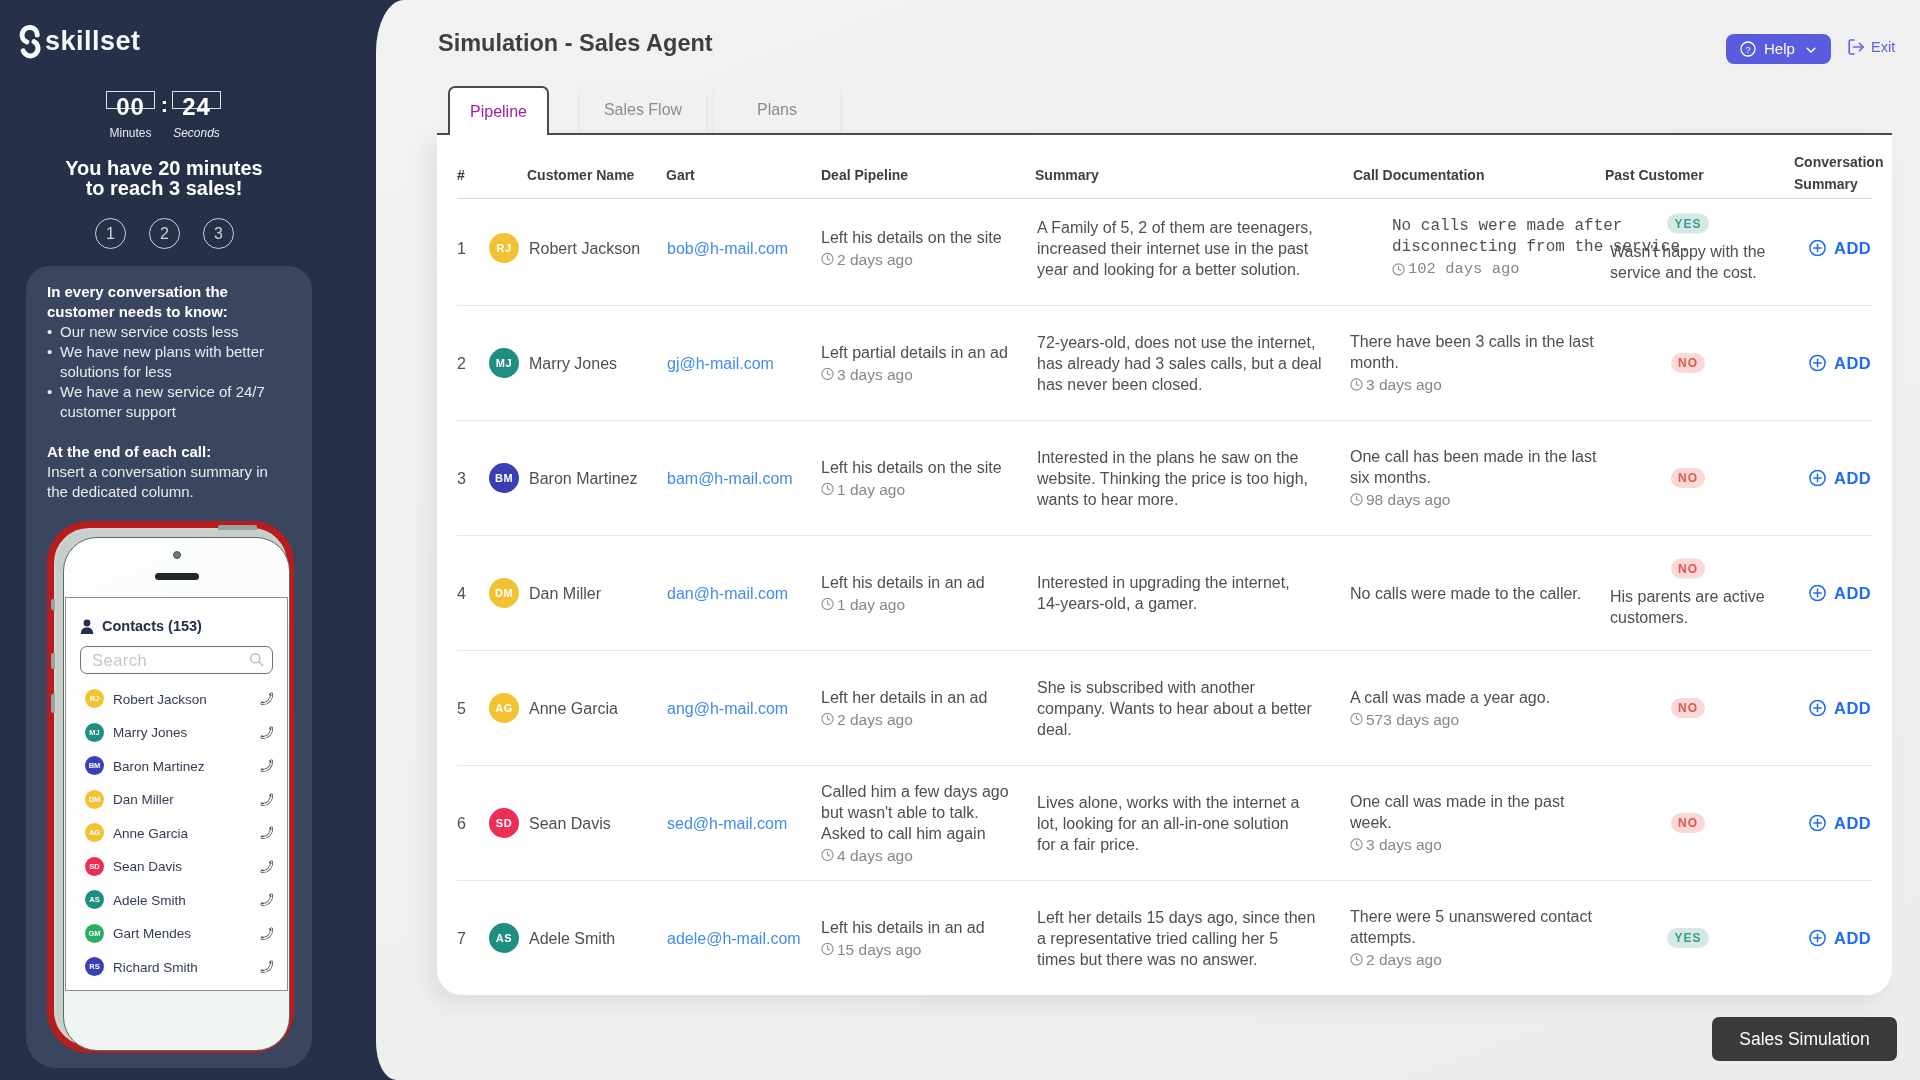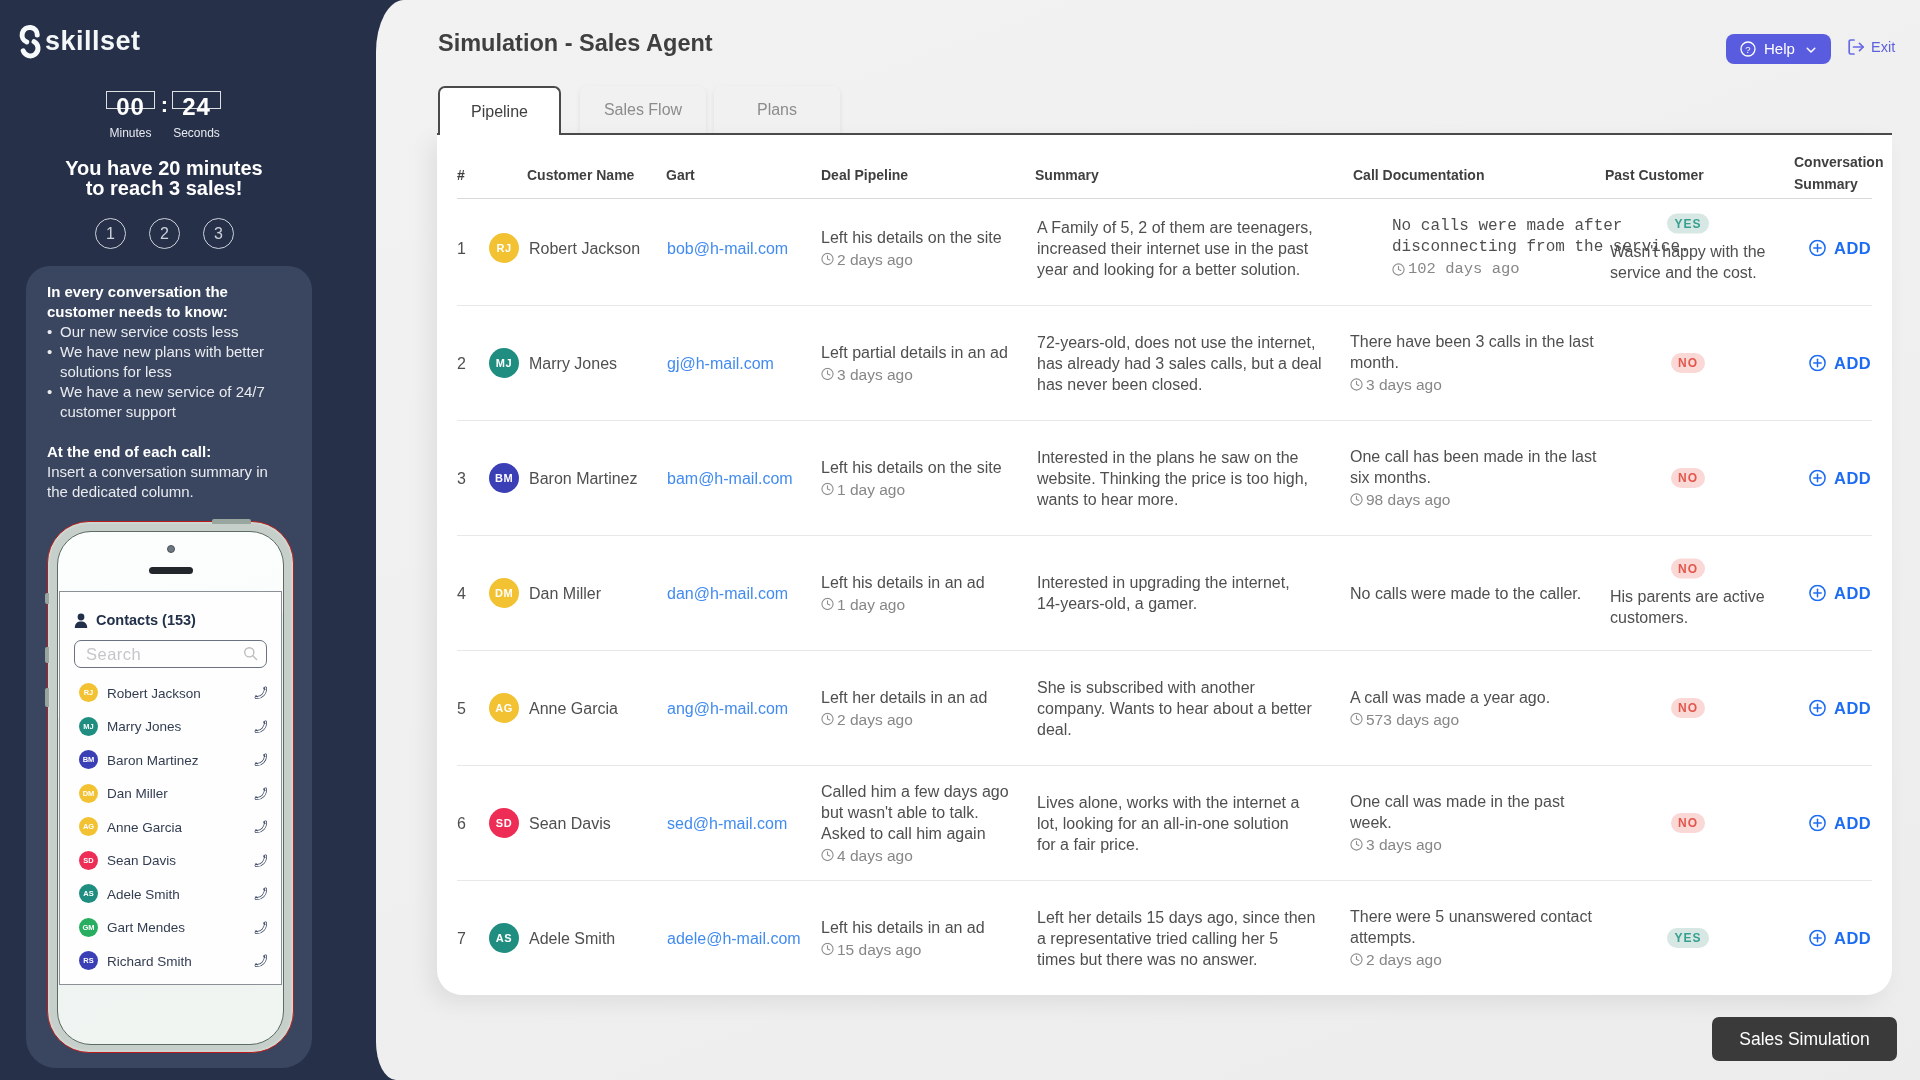--- a/index.html
+++ b/index.html
@@ -22,21 +22,21 @@
            color:#ccd1da; font-size:16px; text-align:center; line-height:29px; }
 
   .panel-txt { position:absolute; left:47px; top:282px; width:248px; color:#e9ebef; font-size:15px; line-height:20px; }
   .panel-txt b { color:#fff; }
   .bullet { display:flex; }
   .bullet .dot { width:13px; flex:0 0 13px; }
 
   
   .phone {
     position:absolute; left:47px; top:521px; width:247px; height:532px;
-    background:#c6cfc9; border-radius:42px; border:1px solid #b91c1c;
+    background:#c6cfc9; border-radius:42px; border:7px solid #b91c1c;
     box-shadow:inset 0 0 0 2px #cdd6d0;
   }
   .phone-screen {
     position:absolute; left:9px; top:9px; width:227px; height:514px;
     background:linear-gradient(155deg,#fcfefd 0%, #fbfdfc 30%, #edf3f0 30.2%, #f0f5f2 100%);
     border-radius:34px; border:1px solid #5d6a65;
   }
   .cam { position:absolute; left:119px; top:23px; width:8px; height:8px; border-radius:50%; background:#6d7780; border:1px solid #4c545c; }
   .speaker { position:absolute; left:101px; top:45px; width:44px; height:7px; border-radius:3.5px; background:#23272b; }
   .contacts-card { position:absolute; left:11px; top:69px; width:223px; height:394px; background:#fdfefd; border:1px solid #8a9096; }
@@ -54,21 +54,21 @@
     background:linear-gradient(160deg,#f2f2f2 0%, #efefef 60%, #ececec 100%);
     border-radius:28px 0 0 20px / 52px 0 0 38px;
     margin-left:37px;
   }
   
   .title { position:absolute; left:62px; top:30px; font-size:23.5px; font-weight:bold; color:#3f3f3f; }
   .help-btn { position:absolute; left:1350px; top:34px; width:105px; height:30px; background:#5a5ce0; border-radius:8px; color:#fff; }
   .exit { position:absolute; left:1472px; top:36px; color:#5d62dd; font-size:14.5px; }
 
   .tab { position:absolute; top:86px; height:47px; font-size:16px; text-align:center; line-height:47px; border-radius:7px 7px 0 0; }
-  .tab.active { left:62px; width:123px; background:#fff; border:2px solid #4a4a4a; border-bottom:none; color:#404040; height:49px; z-index:5; }
+  .tab.active { left:72px; width:101px; background:#fff; border:2px solid #4a4a4a; border-bottom:none; color:#a21caf; height:49px; z-index:5; }
   .tab.t2 { left:204px; width:126px; background:#f1f1f1; color:#8c8c8c; box-shadow:0 2px 5px rgba(0,0,0,.08); }
   .tab.t3 { left:338px; width:126px; background:#f1f1f1; color:#8c8c8c; box-shadow:0 2px 5px rgba(0,0,0,.08); }
 
   .white-panel { position:absolute; left:61px; top:133px; width:1455px; height:862px;
     background:#fff; border-top:2px solid #4a4a4a; border-radius:0 0 25px 25px; box-shadow:-8px 8px 22px rgba(0,0,0,.07); }
 
   
   .th { position:absolute; font-size:14px; font-weight:bold; color:#3f3f3f; white-space:nowrap; }
   .hline { position:absolute; left:20px; top:63px; width:1415px; height:1px; background:#d9d9d9; }
   .rsep { position:absolute; left:20px; width:1415px; height:1px; background:#e8e8e8; }
@@ -93,21 +93,21 @@
 <svg class="abs" style="left:18px;top:23px;" width="26" height="37" viewBox="0 0 26 37">
   <path d="M 19.3,12 A 7.6,7.6 0 1 0 8.73,19.0" fill="none" stroke="#f7fafa" stroke-width="5" stroke-linecap="round"></path>
   <path d="M 16.08,18.65 A 7.6,7.6 0 1 1 5.21,27.77" fill="none" stroke="#f7fafa" stroke-width="5" stroke-linecap="round"></path>
 </svg>
 <div class="abs" style="left:45px;top:26px;color:#f4f7f8;font-size:27px;font-weight:bold;letter-spacing:.5px;">skillset</div>
 
 <div class="timer-box" style="left:106px;top:91px;">00</div>
 <div class="abs" style="left:156px;top:92px;width:17px;text-align:center;color:#fff;font-weight:bold;font-size:22px;">:</div>
 <div class="timer-box" style="left:172px;top:91px;">24</div>
 <div class="timer-label" style="left:106px;top:126px;">Minutes</div>
-<div class="timer-label" style="left:172px;top:126px;">Seconds</div>
+<div class="timer-label" style="left:172px;top:126px;font-style:italic;">Seconds</div>
 
 <div class="goal">You have 20 minutes<br>to reach 3 sales!</div>
 <div class="stepc" style="left:95px;">1</div>
 <div class="stepc" style="left:149px;">2</div>
 <div class="stepc" style="left:203px;">3</div>
 
 <div class="side-panel"></div>
 <div class="panel-txt">
   <b>In every conversation the<br>customer needs to know:</b>
   <div class="bullet">

